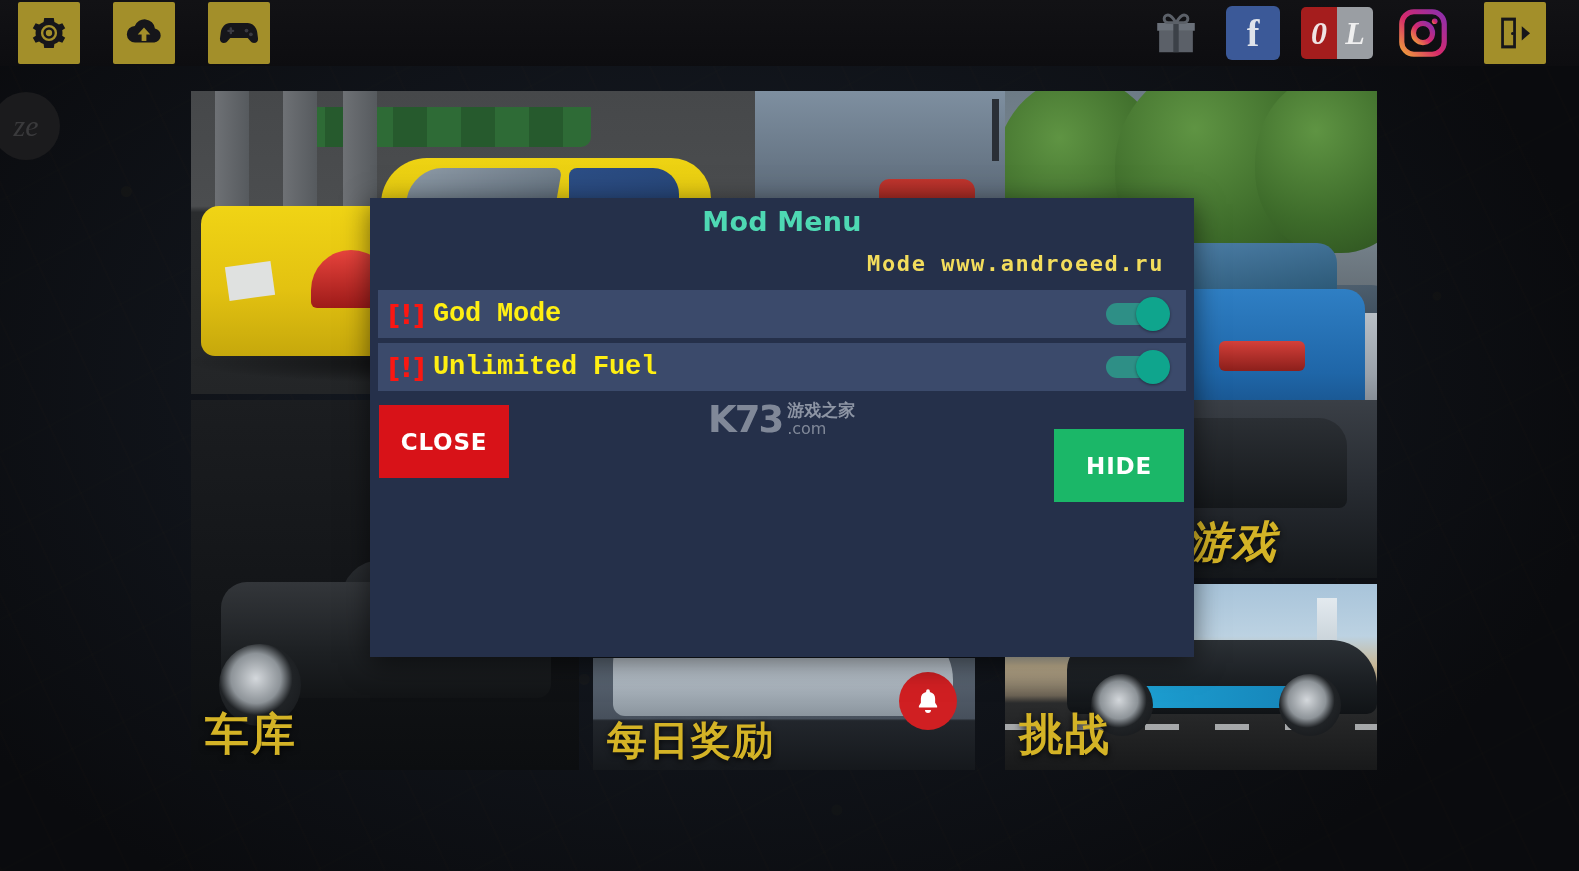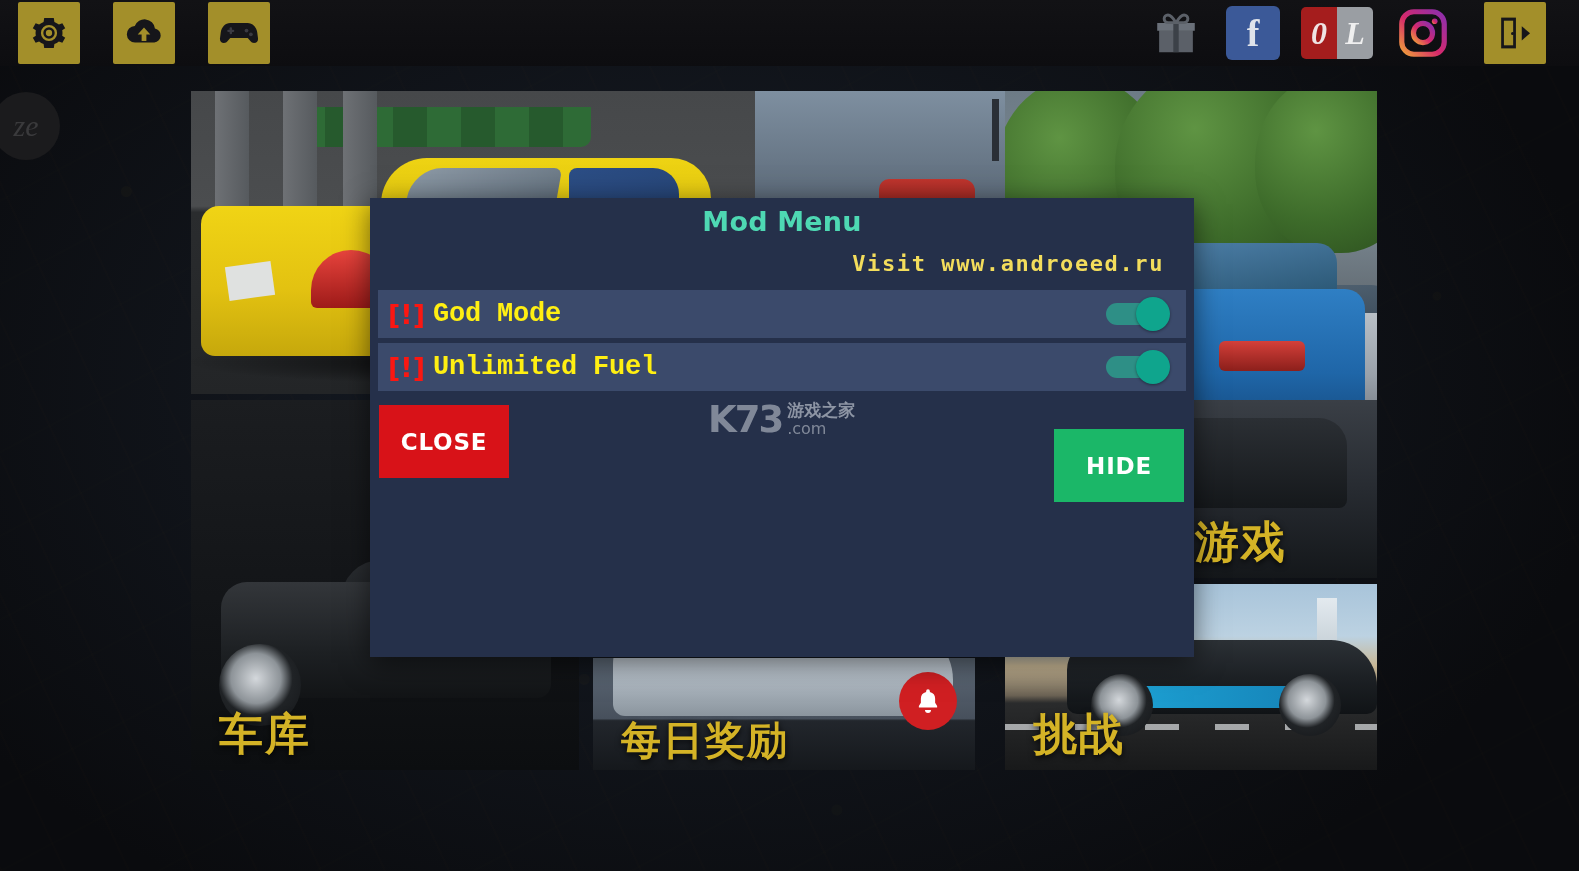--- a/index.html
+++ b/index.html
@@ -73,21 +73,21 @@
     display: flex; align-items: center; justify-content: center;
     color: #3a3a3c; font-size: 30px; font-style: italic;
     font-family: "Liberation Serif", serif;
     z-index: 3;
   }
 
   
   .tile { position: absolute; overflow: hidden; background: #14161b; }
   .tile .photo { position: absolute; inset: 0; }
   .tile .caption {
-    position: absolute; left: 28px; bottom: 6px;
+    position: absolute; left: 14px; bottom: 6px;
     color: #d4b326; font-size: 44px; font-weight: bold;
     font-family: "DejaVu Sans", sans-serif;
     text-shadow: 0 2px 6px rgba(0,0,0,.85);
     letter-spacing: 2px;
   }
 
   
   #tile-taxi .photo {
     background:
       linear-gradient(180deg,#46484a 0%, #4b4d4f 38%, #2a2c2e 40%, #232527 100%);
@@ -396,21 +396,21 @@
         <path d="M9.6 19.2h4.8a2.4 2.4 0 0 1-4.8 0z" fill="#ffffff"></path>
       </svg>
     </div>
     <div class="caption" style="font-size:40px; bottom:2px;">每日奖励</div>
   </div>
 
   <div class="tile" id="tile-games" style="left:1005px; top:400px; width:372px; height:178px;">
     <div class="photo">
       <div class="dark-veh"></div>
     </div>
-    <div class="caption" style="left:190px;">游戏</div>
+    <div class="caption" style="left:181px;font-style:italic;">游戏</div>
   </div>
 
   <div class="tile" id="tile-chal" style="left:1005px; top:584px; width:372px; height:186px;">
     <div class="photo">
       <div class="bridge"></div>
       <div class="road-line"></div>
       <div class="bug-car"></div>
       <div class="bug-stripe"></div>
       <div class="wheel" style="left:86px; bottom:34px; width:62px; height:62px;"></div>
       <div class="wheel" style="left:274px; bottom:34px; width:62px; height:62px;"></div>
@@ -484,21 +484,21 @@
         <path fill="#a38f2a" d="M5.8 4h6v16h-6z"></path>
         <circle cx="11.4" cy="12.3" r="1" fill="#16161a"></circle>
         <path fill="#16161a" d="M17.4 7.6l5.4 4.6-5.4 4.6z"></path>
       </svg>
     </div>
   </div>
 
   <div id="dialog">
 
     <div class="dlg-title">Mod Menu</div>
-    <div class="dlg-visit">Visit www.androeed.ru</div>
+    <div class="dlg-visit">Mode www.androeed.ru</div>
 
     <div class="opt-row" id="opt-0">
       <span class="opt-bang">[!]</span>
       <span class="opt-label">God Mode</span>
       <span class="toggle">
         <span class="track"></span>
         <span class="knob"></span>
       </span>
     </div>
 

